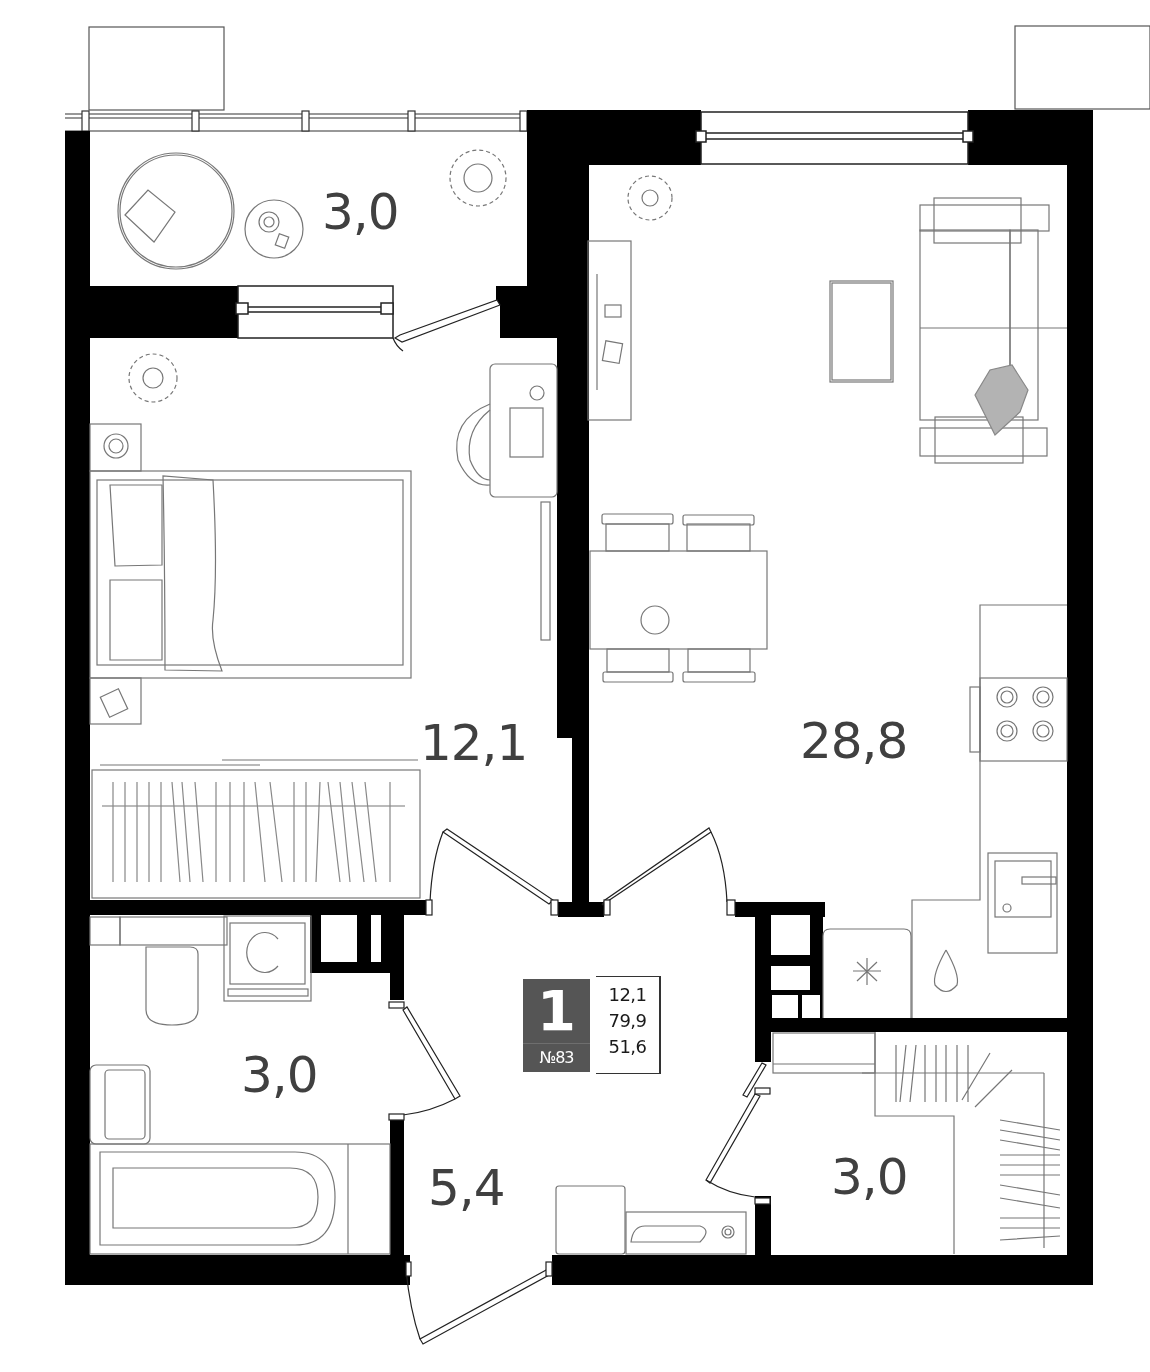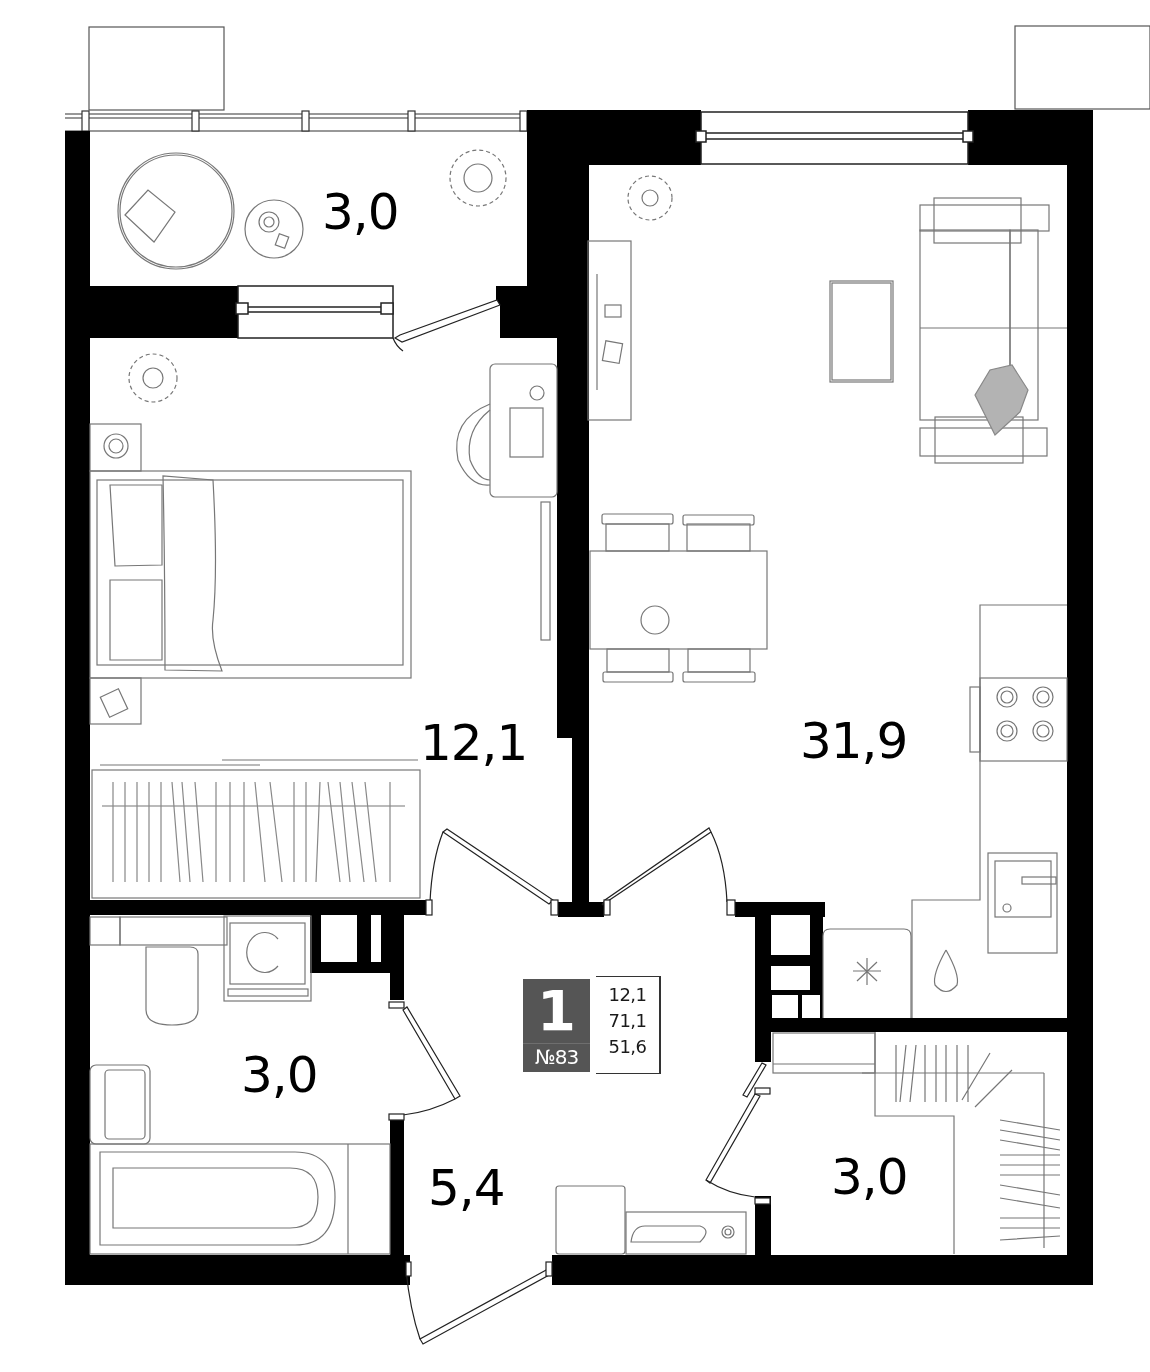--- a/index.html
+++ b/index.html
@@ -1,21 +1,21 @@
 <!DOCTYPE html>
 <html><head>
   <meta charset="utf-8">
   <style>
     html, body { margin: 0; padding: 0; background: #ffffff; }
     body { width: 1150px; height: 1372px; position: relative; overflow: hidden; font-family: "Liberation Sans", sans-serif; }
     #plan { position: absolute; left: 0; top: 0; width: 1150px; height: 1372px; }
-    .room-label { position: absolute; font-family: "DejaVu Sans", sans-serif; font-size: 50px; color: #000000; letter-spacing: -1px; line-height: 1; }
+    .room-label { position: absolute; font-family: "DejaVu Sans", sans-serif; font-size: 50px; color: #404040; letter-spacing: -1px; line-height: 1; }
     .badge { position: absolute; left: 523px; top: 979px; width: 67px; height: 93px; background: #555555; color: #fff; }
     .badge-num { position: absolute; left: 0; top: 0; width: 67px; height: 64px; text-align: center; font-family: "DejaVu Sans", sans-serif; font-weight: bold; font-size: 56px; line-height: 64px; border-bottom: 1px solid #6e6e6e; }
-    .badge-no { position: absolute; left: 0; top: 64px; width: 67px; height: 29px; text-align: center; font-family: "DejaVu Sans", sans-serif; font-size: 20px; line-height: 29px; letter-spacing: -1px; }
+    .badge-no { position: absolute; left: 0; top: 64px; width: 67px; height: 29px; text-align: center; font-family: "DejaVu Sans", sans-serif; font-size: 16px; line-height: 29px; letter-spacing: -1px; }
     .areas { position: absolute; left: 596px; top: 976px; width: 65px; height: 98px; border-right: 2px solid #333; border-top: 1px solid #333; border-bottom: 1px solid #333; box-sizing: border-box; }
     .areas div { font-family: "DejaVu Sans", sans-serif; font-size: 18px; color: #1a1a1a; text-align: center; height: 28px; line-height: 28px; margin-top: 4px; letter-spacing: -0.5px; }
   </style>
 </head>
 <body>
 
 <svg id="plan" viewBox="0 0 1150 1372" xmlns="http://www.w3.org/2000/svg">
 
   <g fill="none" stroke="#555" stroke-width="1.2">
     <rect x="89" y="27" width="135" height="83"></rect>
@@ -271,26 +271,26 @@
       <line x1="862" y1="1073" x2="1044" y2="1073"></line>
       <line x1="1044" y1="1073" x2="1044" y2="1248"></line>
       <path d="M896 1045V1102 M906 1045L900 1102 M916 1045L910 1102 M925 1045V1102 M936 1045V1102 M946 1045V1102 M957 1045V1102 M968 1045V1102 M990 1053L962 1100 M1012 1070L975 1107"></path>
       <path d="M1000 1120L1060 1130 M1000 1130L1060 1140 M1000 1140L1060 1150 M1000 1155H1060 M1000 1165H1060 M1000 1175H1060 M1000 1185L1060 1195 M1000 1198L1060 1208 M1000 1218H1060 M1000 1228H1060 M1000 1240L1060 1236"></path>
     </g>
   </g>
 </svg>
 
 <div class="room-label" style="left:322px; top:187px;">3,0</div>
 <div class="room-label" style="left:420px; top:718px;">12,1</div>
-<div class="room-label" style="left:800px; top:716px;">31,9</div>
+<div class="room-label" style="left:800px; top:716px;">28,8</div>
 <div class="room-label" style="left:241px; top:1050px;">3,0</div>
 <div class="room-label" style="left:428px; top:1163px;">5,4</div>
 <div class="room-label" style="left:831px; top:1152px;">3,0</div>
 
 <div class="badge">
   <div class="badge-num">1</div>
   <div class="badge-no">№83</div>
 </div>
 <div class="areas">
   <div>12,1</div>
-  <div style="margin-top:-2px;">71,1</div>
+  <div style="margin-top:-2px;">79,9</div>
   <div style="margin-top:-2px;">51,6</div>
 </div>
 
 </body></html>

